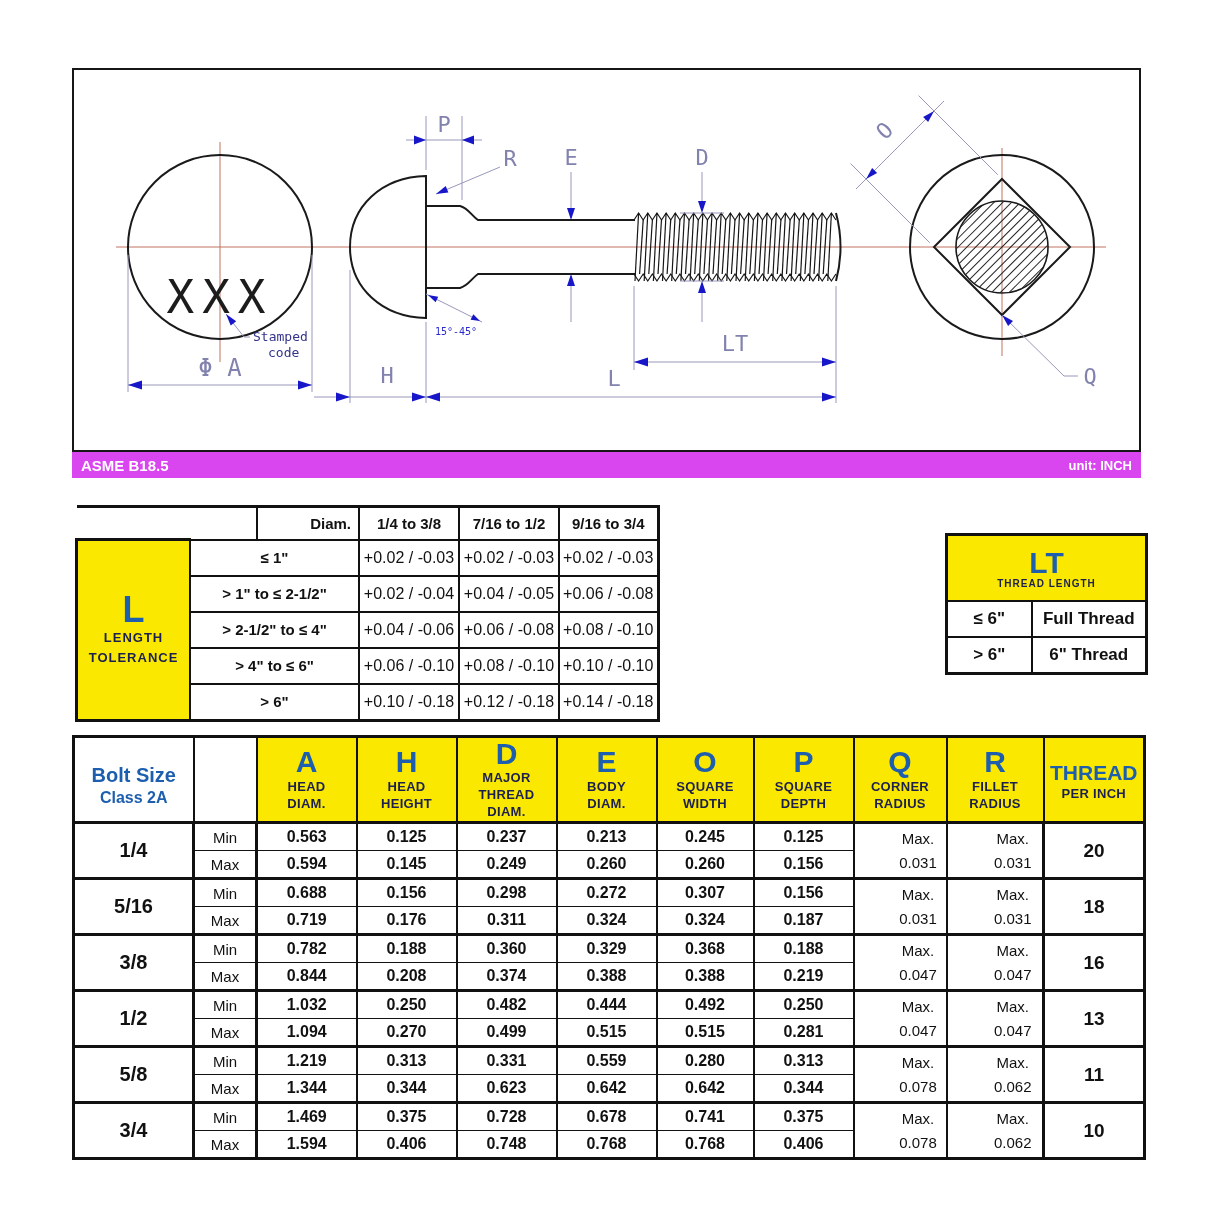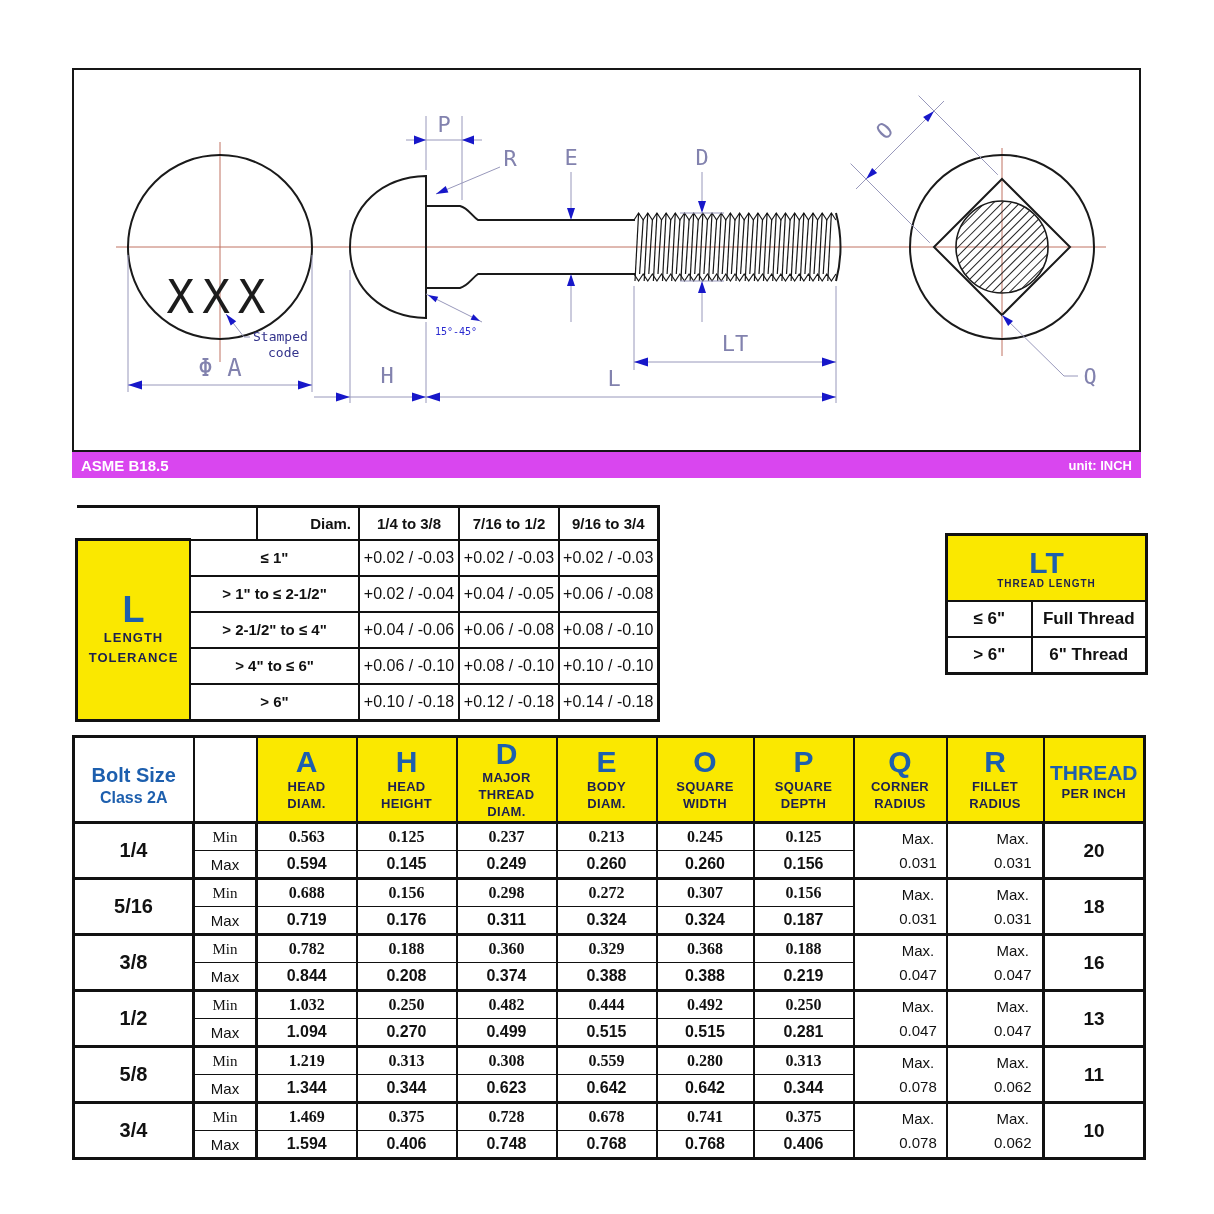--- a/index.html
+++ b/index.html
@@ -54,21 +54,21 @@
   #dim-table th .big.thread{font-size:21px;line-height:1.2;margin-top:4px;}
   #dim-table th .sub{font-size:13px;font-weight:700;color:#1c2050;letter-spacing:0.3px;line-height:1.3;}
   #dim-table th.size-h .l1{font-size:20px;font-weight:700;color:#1d5fae;line-height:1.3;margin-top:10px;}
   #dim-table th.size-h .l2{font-size:16px;font-weight:700;color:#1d5fae;line-height:1.2;}
   #dim-table td.size{font-size:20px;font-weight:700;border-right:3px solid #111;}
   #dim-table td.mm{font-size:15px;border-right:3px solid #111;height:26px;}
   #dim-table td.val{font-size:16px;font-weight:600;height:26px;}
   #dim-table td.qr{font-size:15px;line-height:1.55;padding-left:36px;}
   #dim-table td.tpi{font-size:19px;font-weight:700;border-left:3px solid #111;}
   #dim-table tr.g-top td{border-top:3px solid #111;}
-  #dim-table tr.g-top td.thin{border-bottom:1px solid #111;font-family:Liberation Serif, serif;}
+  #dim-table tr.g-top td.thin{border-bottom:1px solid #111;}
   #dim-table tr.g-bot td{border-top:1px solid #111;}
 </style>
 </head>
 <body>
 
 <div id="draw-box">
   <svg id="bolt-svg" width="1065" height="380" viewBox="0 0 1065 380">
     <defs>
       <clipPath id="hclip">
           <circle cx="928" cy="177" r="46"></circle>
@@ -497,21 +497,21 @@
     <td class="val">0.515</td>
     <td class="val">0.515</td>
     <td class="val">0.281</td>
   </tr>
 
   <tr class="g-top">
     <td class="size" rowspan="2">5/8</td>
     <td class="mm thin">Min</td>
     <td class="val thin">1.219</td>
     <td class="val thin">0.313</td>
-    <td class="val thin">0.308</td>
+    <td class="val thin">0.331</td>
     <td class="val thin">0.559</td>
     <td class="val thin">0.280</td>
     <td class="val thin">0.313</td>
     <td class="qr" rowspan="2">
           <div>Max.</div>
           <div>0.078</div>
         </td>
     <td class="qr" rowspan="2">
           <div>Max.</div>
           <div>0.062</div>

